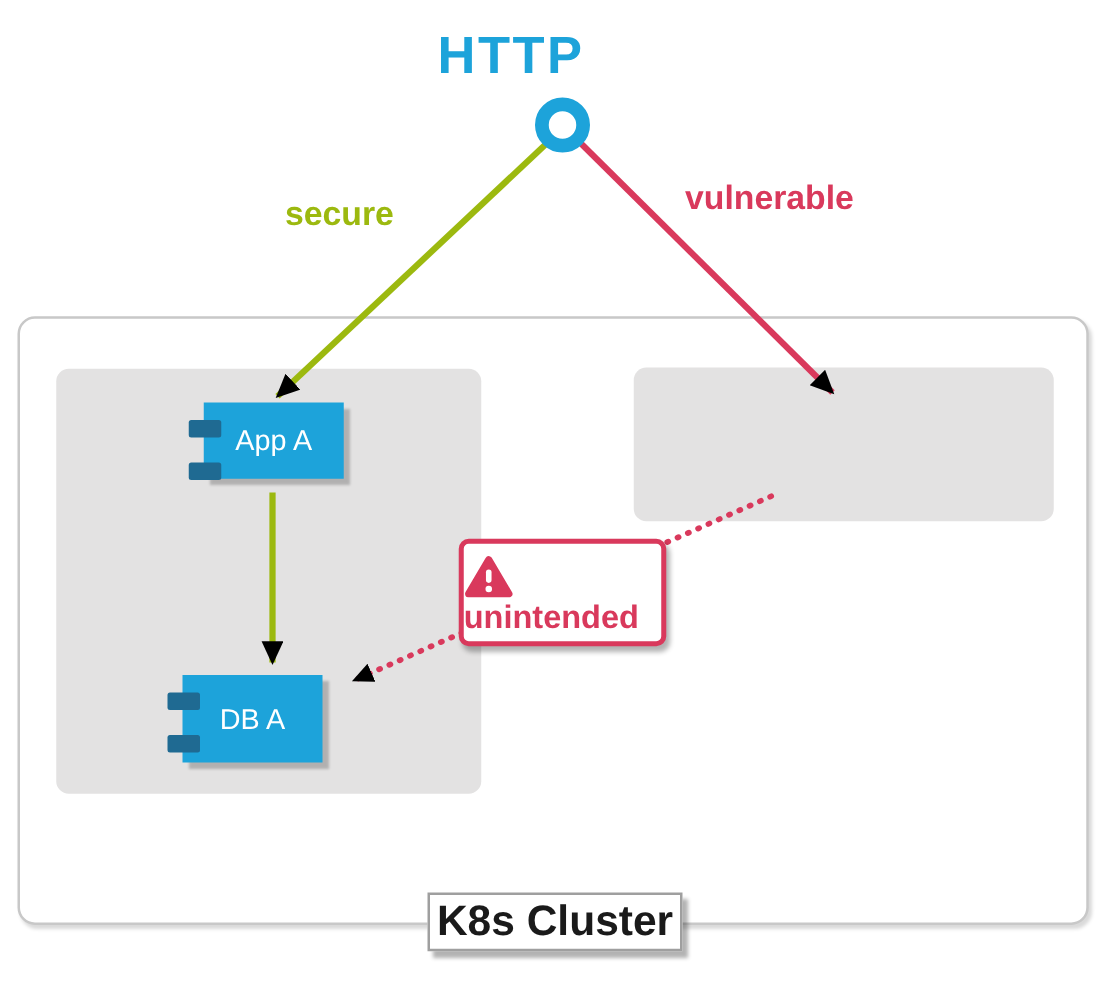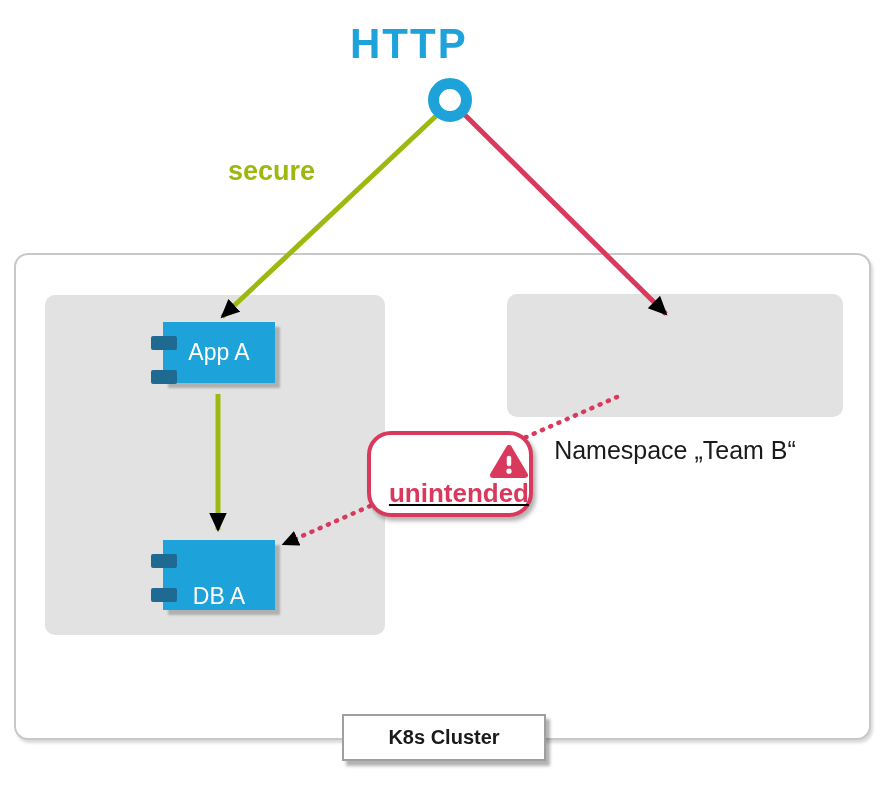--- a/index.html
+++ b/index.html
@@ -35,66 +35,67 @@
   .ns-a-label { left:45px; top:648px; width:340px; }
   .ns-b-label { left:507px; top:436px; width:336px; }
 
   
   .node {
     background:var(--blue); color:#fff; font-size:23px;
     display:flex; align-items:center; justify-content:center;
     box-shadow:5px 5px 2px rgba(0,0,0,0.22); z-index:3;
   }
   .node-app-a { left:163px; top:322px; width:112px; height:61px; }
-  .node-db-a  { left:163px; top:540px; width:112px; height:70px;align-items:flex-end; }
+  .node-db-a  { left:146px; top:540px; width:112px; height:70px; }
   .node-app-b { left:623px; top:322px; width:114px; height:73px; }
   .tab {
     position:absolute; left:-12px; width:26px; height:14px;
     background:var(--blue-dark); border-radius:2px;
   }
   .tab.t1 { top:14px; } .tab.t2 { top:48px; }
 
   
   #edges { left:0; top:0; width:890px; height:794px; z-index:4; pointer-events:none; }
   .edge-secure, .edge-internal { stroke:var(--green); stroke-width:5; fill:none; }
   .edge-vulnerable { stroke:var(--red); stroke-width:5; fill:none; }
   .edge-unintended {
     stroke:var(--red); stroke-width:4.5; fill:none;
     stroke-dasharray:1 8; stroke-linecap:round;
   }
   .ring { stroke:var(--blue); fill:#fff; stroke-width:11; }
 
   
   .badge {
     left:367px; top:431px; width:166px; height:86px;
-    background:#fff; border:4px solid var(--red); border-radius:24px;
+    background:#fff; border:4px solid var(--red); border-radius:8px;
     box-shadow:3px 4px 4px rgba(0,0,0,0.3);
-    display:flex; flex-direction:column; align-items:flex-end; justify-content:center;
-    z-index:5; box-sizing:border-box;text-decoration:underline;
+    display:flex; flex-direction:column; align-items:flex-start; justify-content:center;
+    z-index:5; box-sizing:border-box;
   }
   .badge-text { color:var(--red); font-size:26px; font-weight:bold; line-height:1; margin-top:2px; }
 
   
   .cluster-label {
     left:342px; top:714px; width:204px; height:47px;
     background:#fff; border:2px solid #9f9f9f;
     box-shadow:4px 5px 3px rgba(0,0,0,0.3);
     display:flex; align-items:center; justify-content:center;
-    font-size:20px; font-weight:bold; color:var(--ink);
+    font-size:34px; font-weight:bold; color:var(--ink);
     z-index:5; box-sizing:border-box;
   }
 </style>
 </head>
 <body>
 
 <div id="stage">
 
   <div class="abs http-title">HTTP</div>
 
   <div class="abs edge-label secure">secure</div>
+  <div class="abs edge-label vulnerable">vulnerable</div>
 
   <div class="abs cluster"></div>
 
   <div class="abs namespace ns-a"></div>
   <div class="abs namespace ns-b"></div>
 
   <div class="abs node node-app-a">
     <span class="tab t1"></span>
     <span class="tab t2"></span>
     <span>App A</span>
@@ -126,17 +127,16 @@
 
   <div class="abs badge">
     <svg width="40" height="35" viewBox="0 0 40 36">
       <path d="M20 5 L36.5 33 H3.5 Z" fill="var(--red)" stroke="var(--red)" stroke-width="6" stroke-linejoin="round"></path>
       <rect x="17.7" y="13" width="4.6" height="11" rx="2.3" fill="#fff"></rect>
       <circle cx="20" cy="29" r="2.7" fill="#fff"></circle>
     </svg>
     <div class="badge-text">unintended</div>
   </div>
 
-  <div class="abs ns-label ns-b-label">Namespace „Team B“</div>
 
   <div class="abs cluster-label">K8s Cluster</div>
 
 </div>
 
 </body></html>

